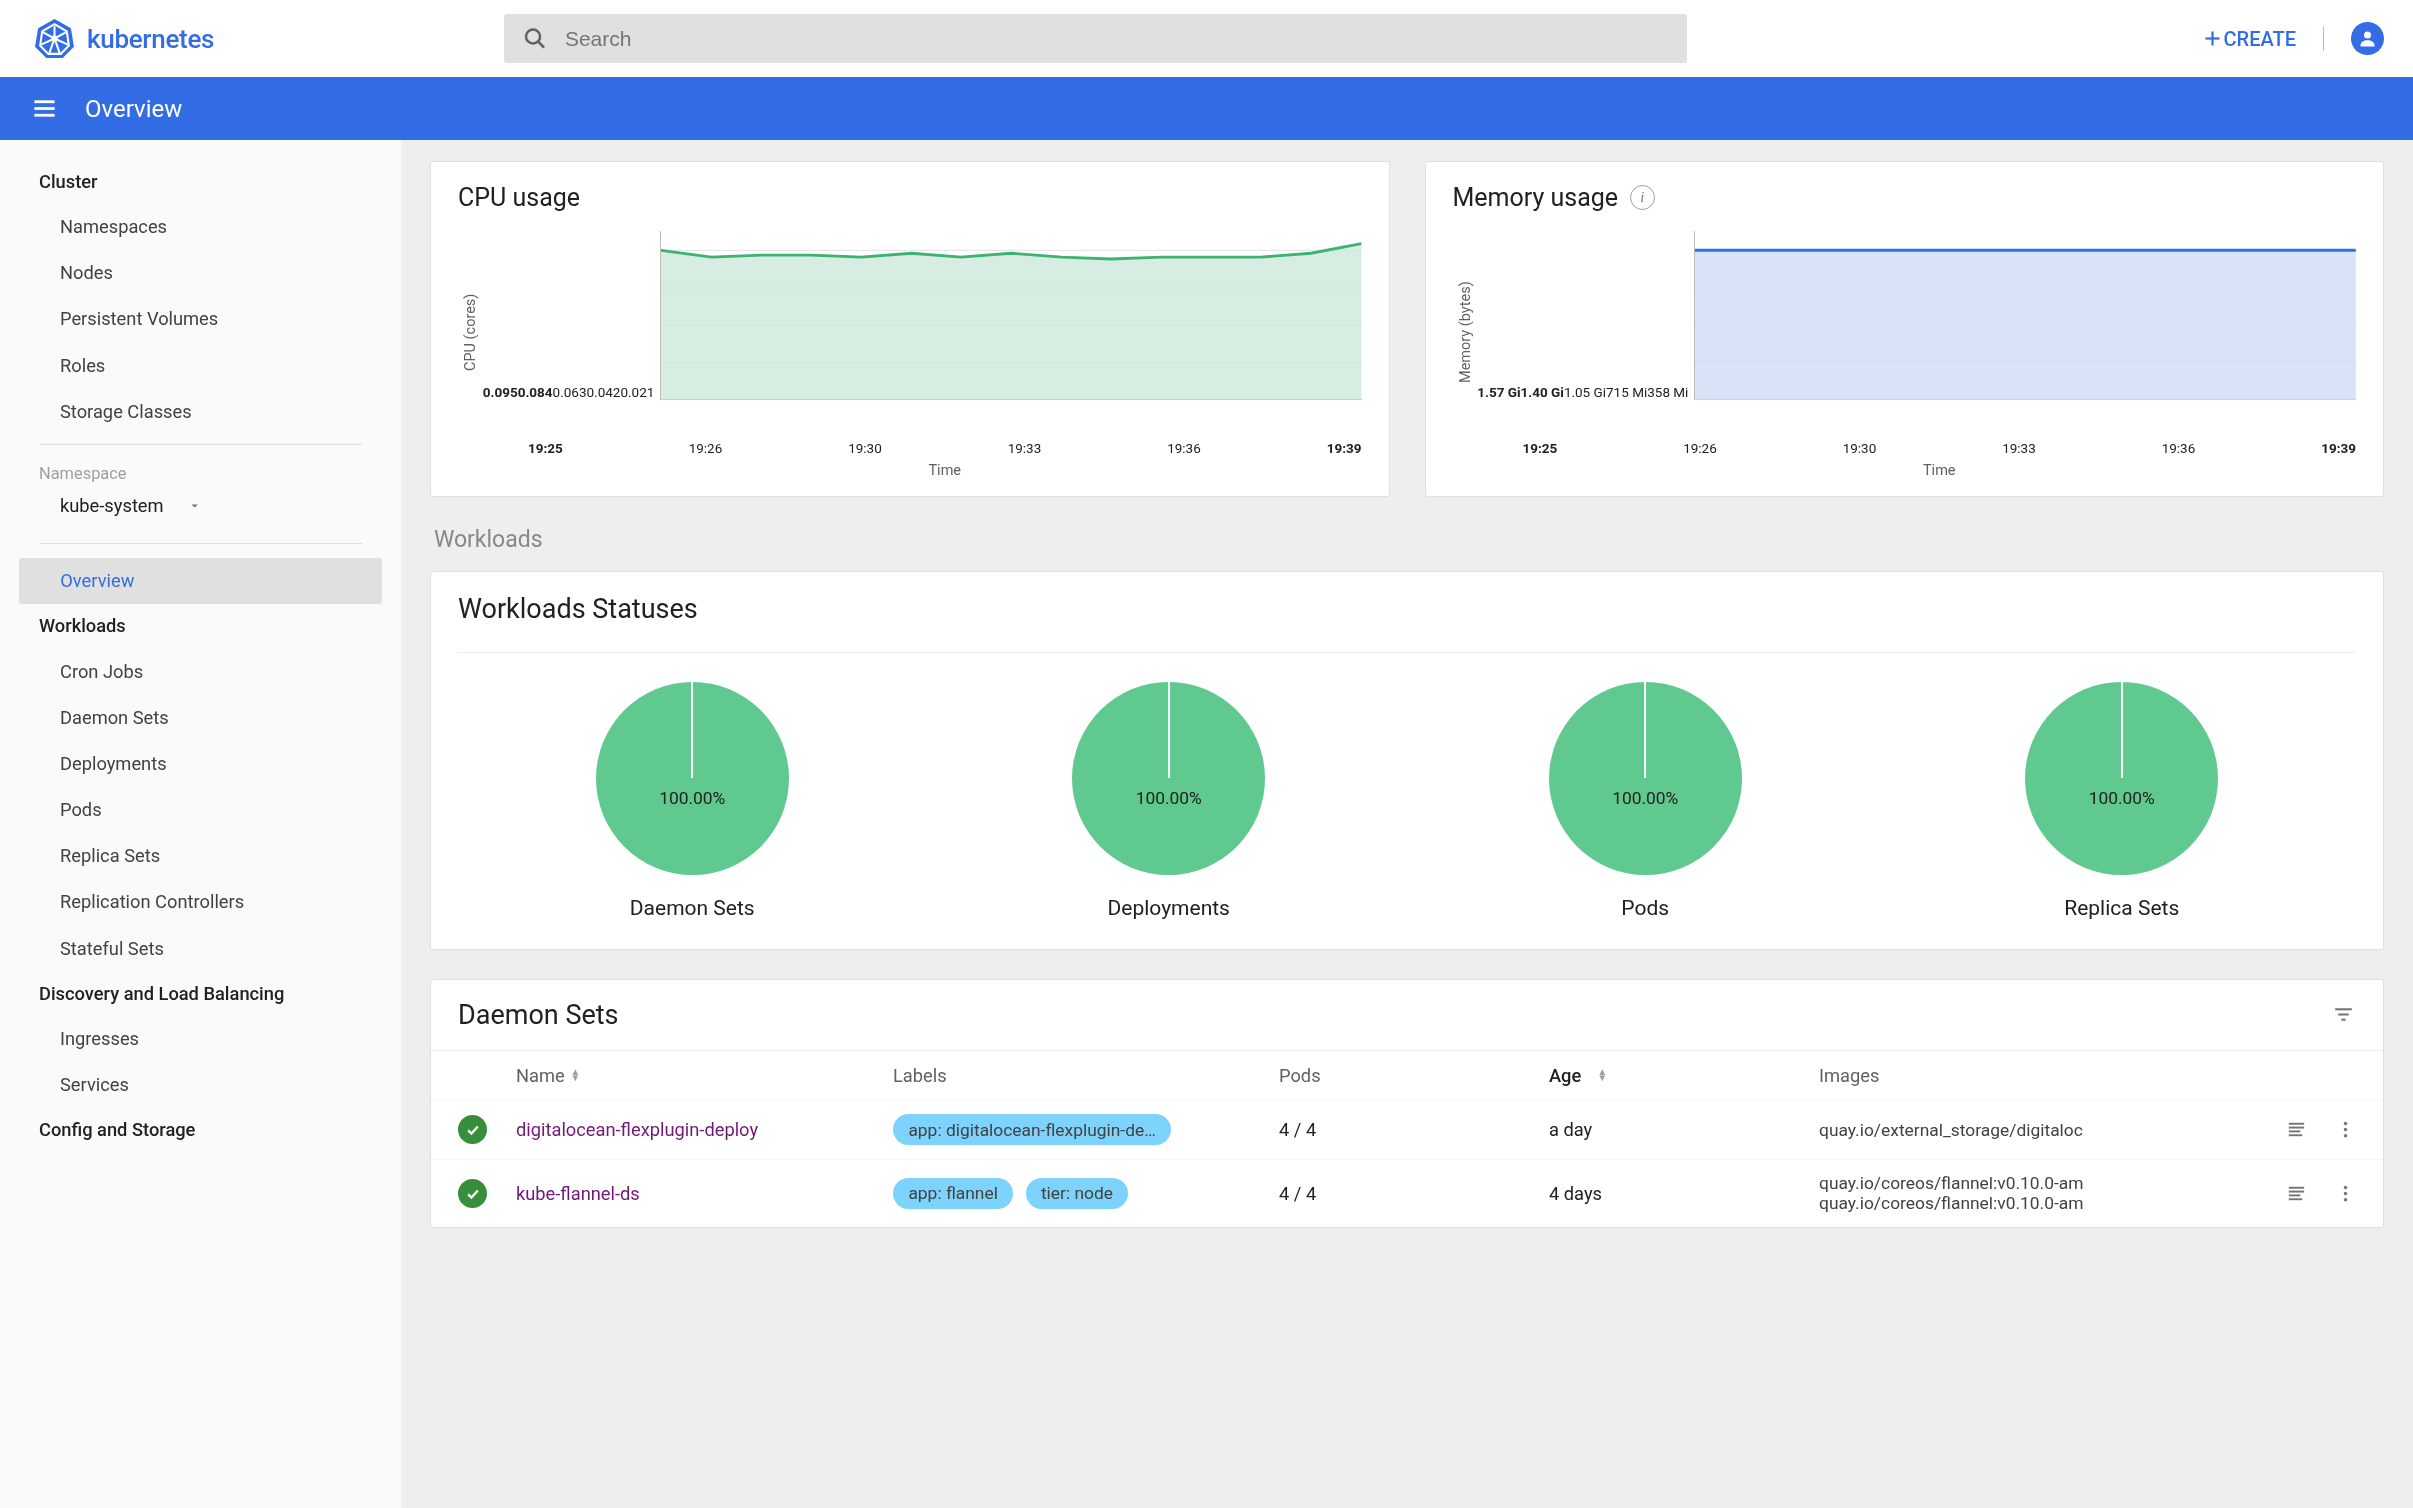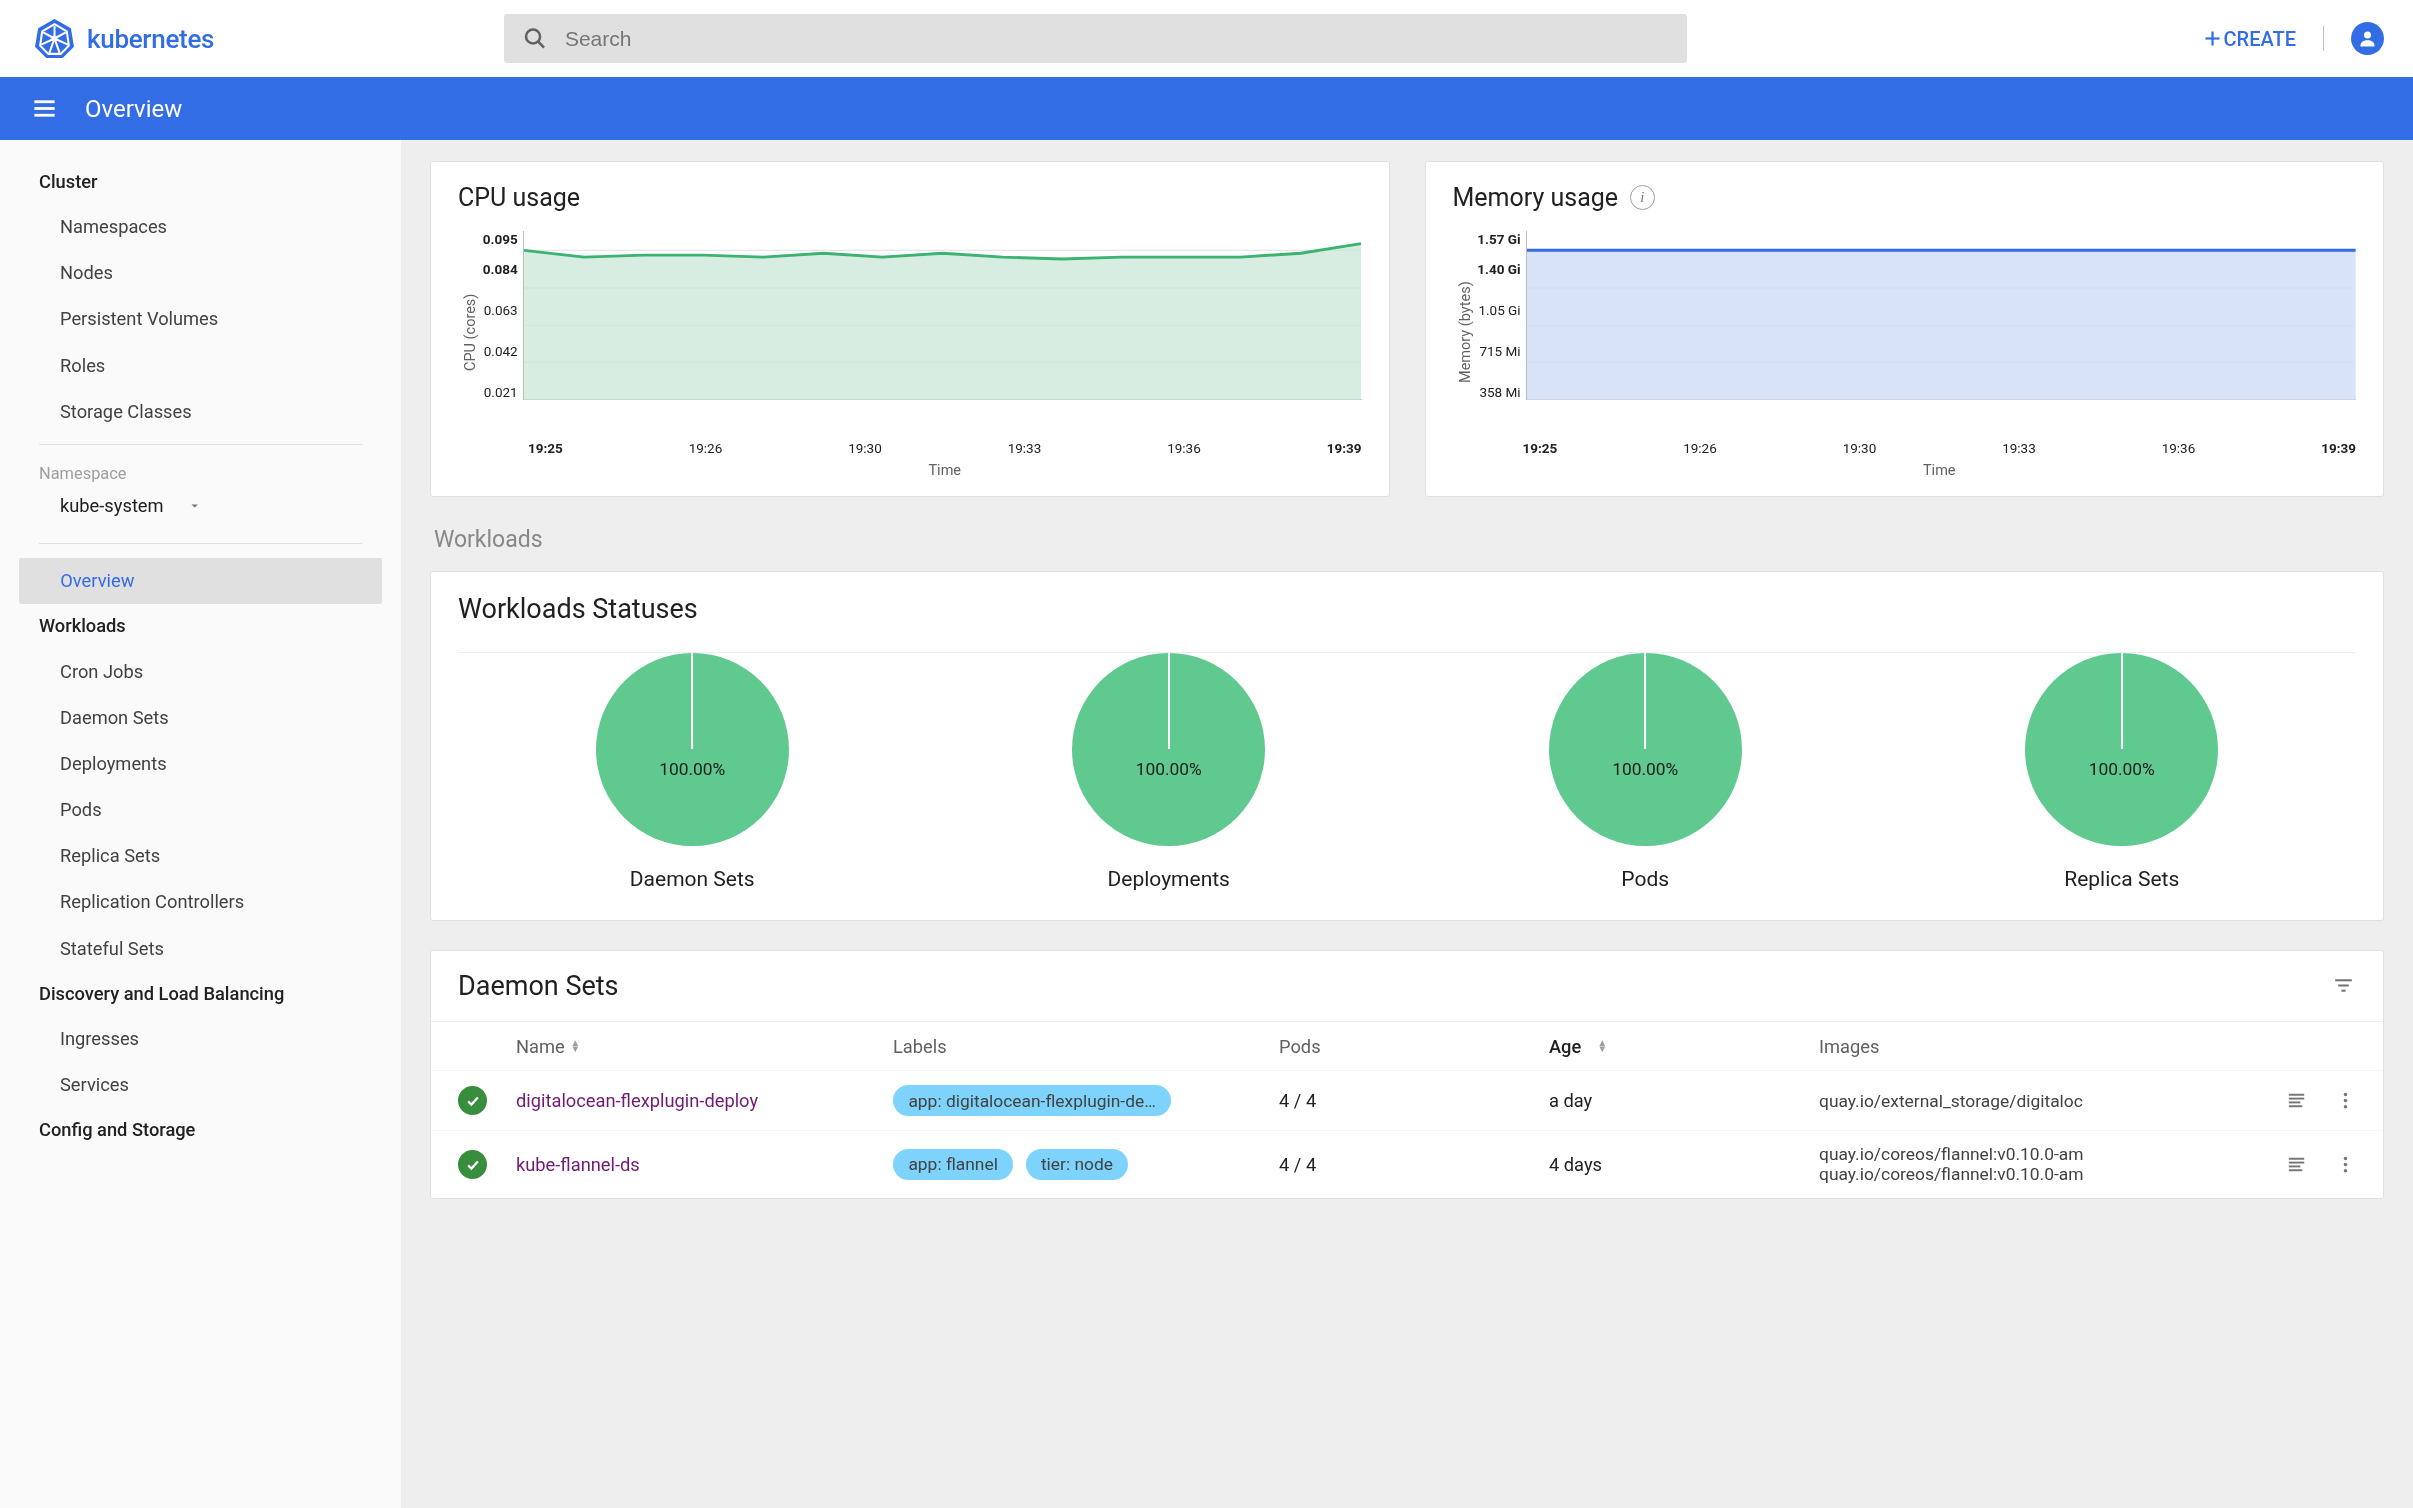--- a/index.html
+++ b/index.html
@@ -25,30 +25,30 @@
 .side-divider { height: 1px; background: #e0e0e0; margin: 9.7px 39px 13.5px; }
 .ns-label { font-size: 16.4px; color: #9e9e9e; padding: 5.8px 39px 3.9px; }
 .ns-select { font-size: 18.3px; color: #212121; padding: 7.7px 39px 17.4px 60px; display: flex; align-items: center; gap: 23px; cursor: pointer; }
 .content { flex: 1; padding: 21px 29px; }
 .card { background: #fff; border: 1px solid #e0e0e0; border-radius: 2.9px; }
 .chart-row { display: flex; gap: 35px; margin-bottom: 29px; }
 .chart-card { flex: 1; padding: 21px 27px 17.4px; }
 .chart-title { font-size: 25px; color: #212121; margin-bottom: 19.3px; display: flex; align-items: center; gap: 11.6px; }
 .chart-area { display: flex; height: 203px; }
 .y-axis-label { writing-mode: vertical-rl; transform: rotate(180deg); font-size: 14.5px; color: #616161; text-align: center; padding: 0 3.9px; }
-.y-ticks { display: flex; flex-direction: column; justify-content: space-between; align-items: flex-end; font-size: 13.5px; color: #212121; padding-right: 5.8px; height: 169px; }
+.y-ticks { display: flex; flex-direction: row; justify-content: space-between; align-items: flex-end; font-size: 13.5px; color: #212121; padding-right: 5.8px; height: 169px; }
 .y-ticks .bold { font-weight: 700; }
 .plot { flex: 1; position: relative; border-left: 1px solid #bdbdbd; border-bottom: 1px solid #bdbdbd; height: 169px; }
 .x-ticks { display: flex; justify-content: space-between; font-size: 13.5px; color: #212121; margin-top: 5.8px; margin-left: 70px; }
 .x-ticks .bold { font-weight: 700; }
 .x-label { text-align: center; font-size: 14.5px; color: #616161; margin-top: 5.8px; margin-left: 70px; }
 .section-label { font-size: 23px; color: #888; margin: 7.7px 0 17.4px 3.9px; }
 .status-card { padding: 21px 27px 29px; margin-bottom: 29px; }
 .status-title { font-size: 27px; color: #212121; margin-bottom: 27px; }
-.status-row { display: flex; justify-content: space-around; border-top: 1px solid #eee;  gap: 8px;}
+.status-row { display: flex; justify-content: space-around; border-top: 1px solid #eee; padding-top: 29px; gap: 8px;}
 .status-item { text-align: center; }
 .pie { width: 193px; height: 193px; border-radius: 50%; background: #5fc98f; position: relative; margin: 0 auto 21px; display:flex; align-items:center; justify-content:center; }
 .pie::after { content:''; position:absolute; top:0; left:50%; width:1.9px; height:50%; background:#fff; transform:translateX(-50%); }
 .pie-val { font-size: 17.4px; color: #212121; position: relative; z-index: 2; margin-top: 39px;}
 .status-name { font-size: 21px; color: #212121; }
 .ds-card { }
 .ds-header { display: flex; align-items: center; justify-content: space-between; padding: 19.3px 27px; }
 .ds-title { font-size: 27px; color: #212121; }
 .ds-table { width: 100%; }
 .ds-thead { display: flex; padding: 13.5px 27px; border-top: 1px solid #eee; font-size: 18.3px; color: #616161; }

